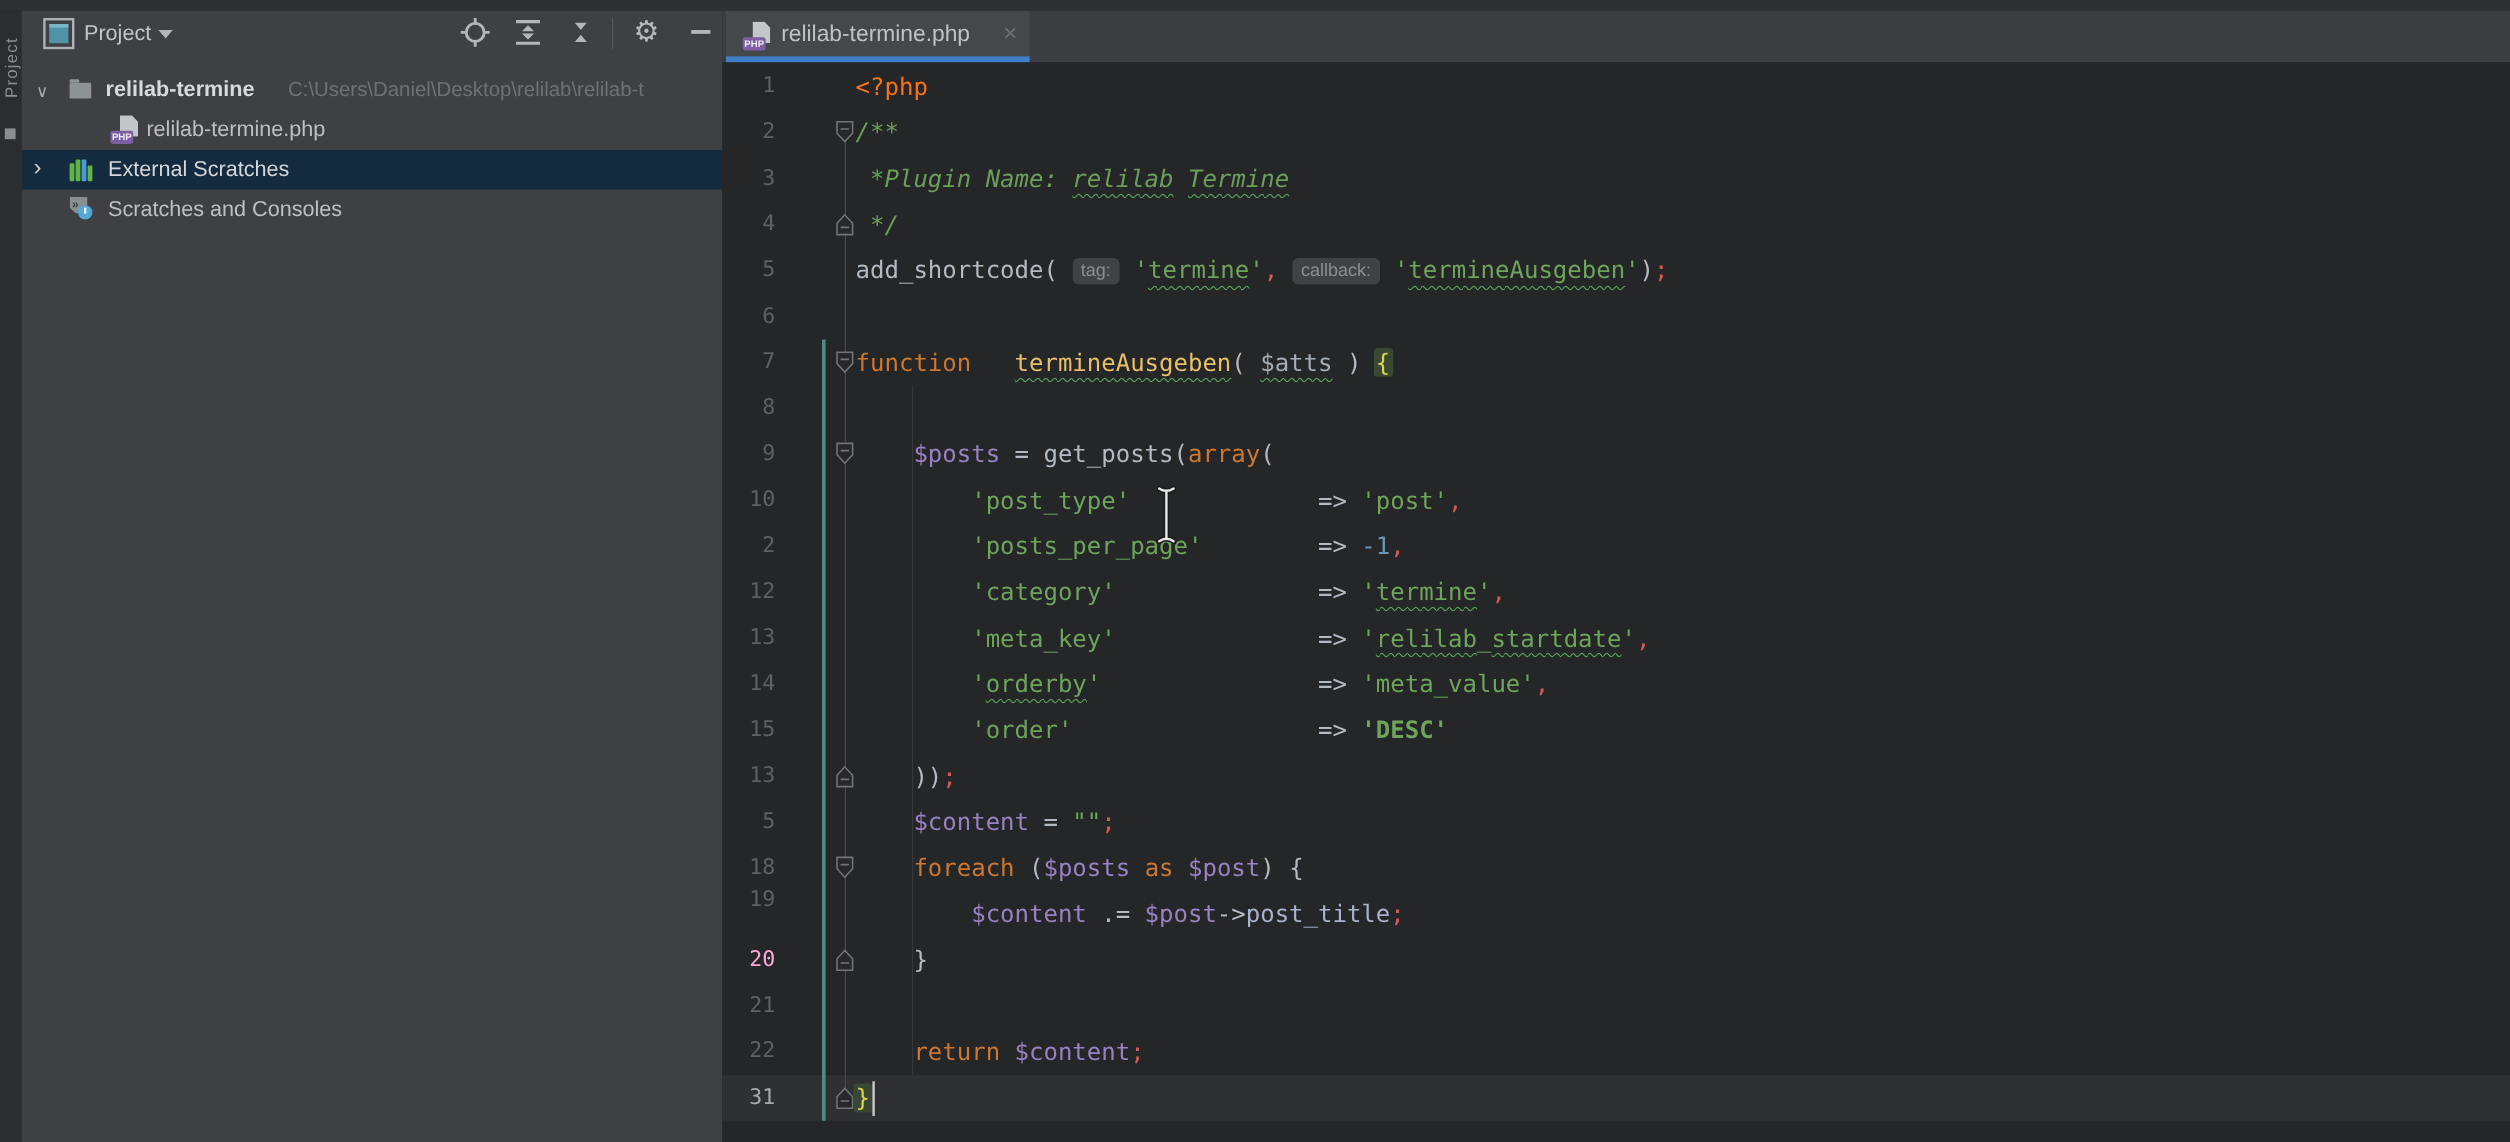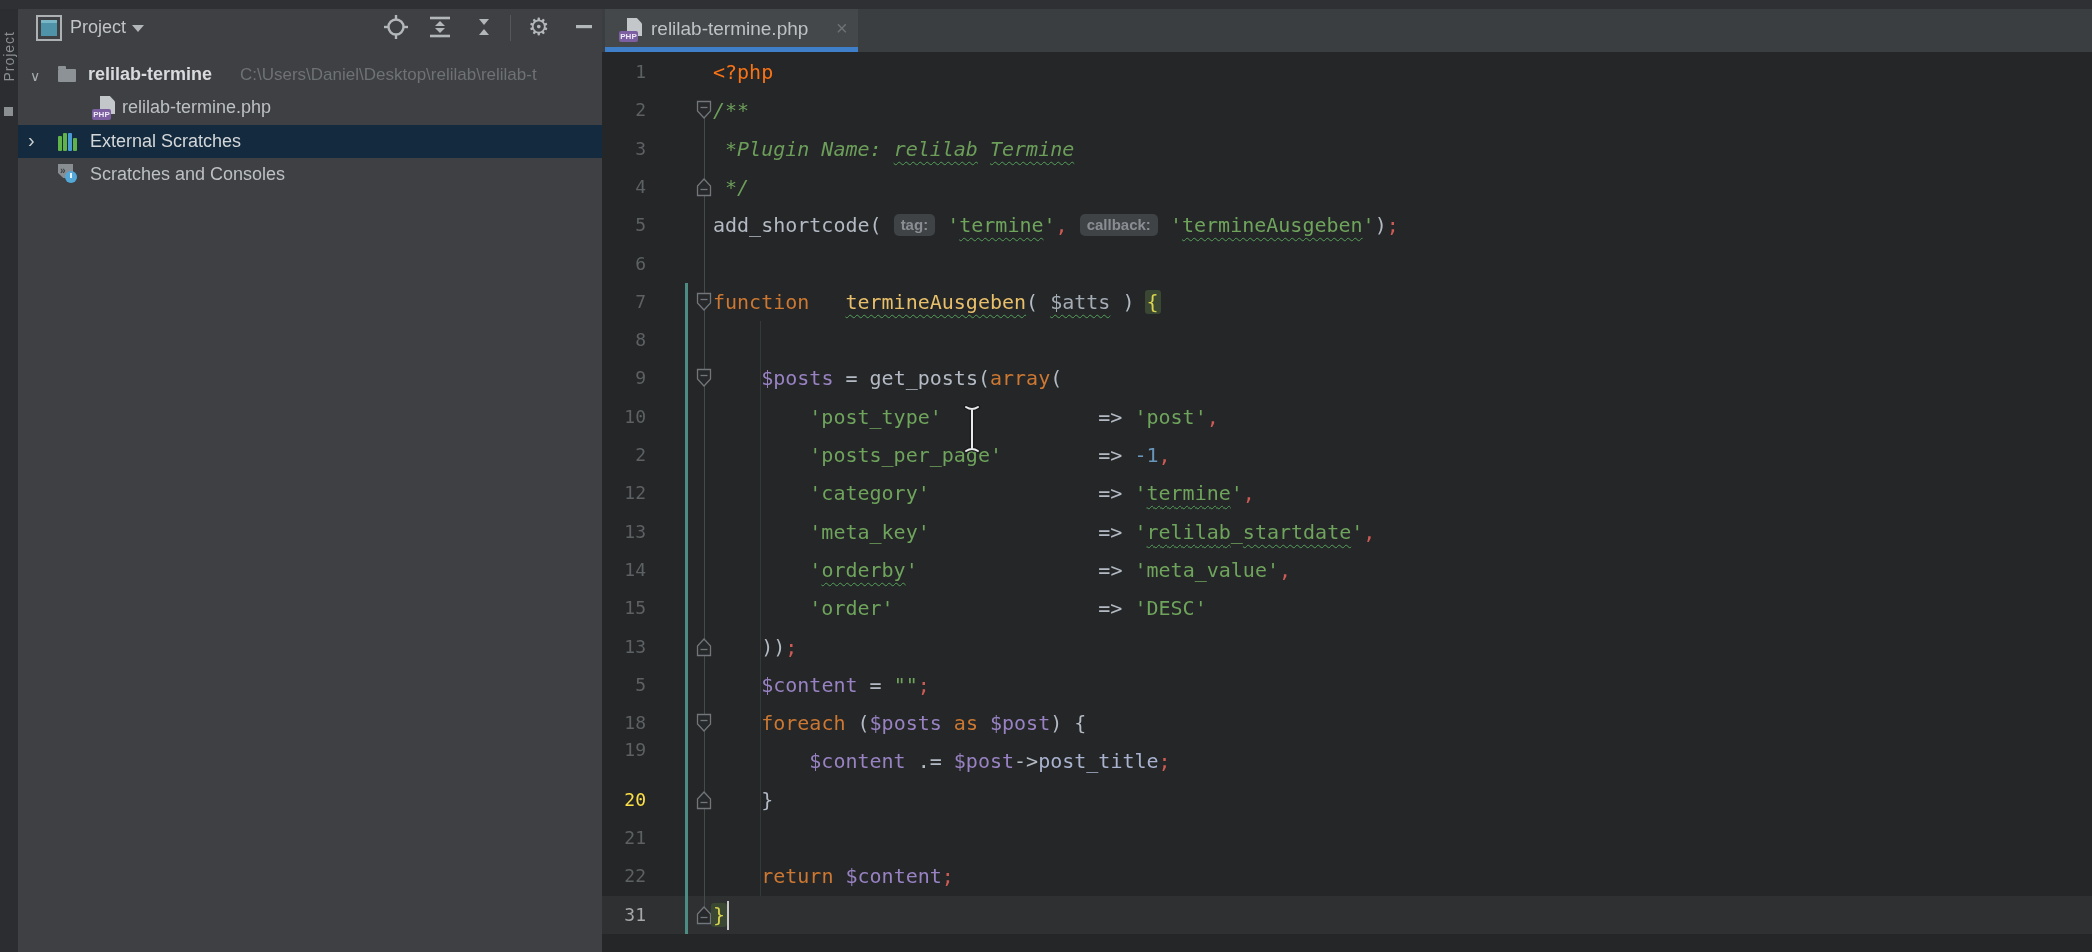--- a/index.html
+++ b/index.html
@@ -62,21 +62,21 @@
   #vcs-bar{left:685px;top:283px;width:3px;height:651px;}
   #fold-line{left:704px;top:102px;width:1px;height:814px;background:#474A4D;}
   #indent-guide{left:760px;top:321px;width:1px;height:575px;background:#36393B;}
   .fold-marker{position:absolute;left:696px;width:16px;height:20px;}
   .code-line{position:absolute;left:713px;height:39px;line-height:38.3px;white-space:pre;
         font-family:"DejaVu Sans Mono",monospace;font-size:20px;}
   .seg{white-space:pre;}
   .seg.wavy{text-decoration:underline;text-decoration-style:wavy;text-decoration-thickness:1px;text-underline-offset:5px;}
   .seg.italic{font-style:italic;}
   .inlay{display:inline-block;font-family:"Liberation Sans",sans-serif;font-size:15px;line-height:20px;
-        padding:1px 7px;border-radius:5px;transform:translateY(-2px);font-weight:bold;}
+        padding:1px 7px;border-radius:5px;transform:translateY(-2px);}
   .brace-hl{border-radius:3px;padding:0 2px;margin:0 -2px;}
   #caret{left:727px;top:901px;width:2px;height:29px;}
   
   #ibeam{left:962px;top:404px;width:20px;height:50px;}
 </style>
 </head>
 <body>
 
 <div id="stage">
 
@@ -203,21 +203,21 @@
       <div class="lnum" style="top: 397.7px; color: rgb(94, 97, 99);">10</div>
       <div class="lnum" style="top: 436px; color: rgb(94, 97, 99);">2</div>
       <div class="lnum" style="top: 474.3px; color: rgb(94, 97, 99);">12</div>
       <div class="lnum" style="top: 512.6px; color: rgb(94, 97, 99);">13</div>
       <div class="lnum" style="top: 550.9px; color: rgb(94, 97, 99);">14</div>
       <div class="lnum" style="top: 589.2px; color: rgb(94, 97, 99);">15</div>
       <div class="lnum" style="top: 627.5px; color: rgb(94, 97, 99);">13</div>
       <div class="lnum" style="top: 665.8px; color: rgb(94, 97, 99);">5</div>
       <div class="lnum" style="top: 704.1px; color: rgb(94, 97, 99);">18</div>
       <div class="lnum" style="top: 731px; color: rgb(94, 97, 99);">19</div>
-      <div class="lnum" style="top: 780.7px; color: #fde047;">20</div>
+      <div class="lnum" style="top: 780.7px; color: #f9a8d4;">20</div>
       <div class="lnum" style="top: 819px; color: rgb(94, 97, 99);">21</div>
       <div class="lnum" style="top: 857.3px; color: rgb(94, 97, 99);">22</div>
       <div class="lnum" style="top: 895.6px; color: rgb(166, 168, 170);">31</div>
     </div>
   <div id="marker-layer">
       <div class="fold-marker" style="top: 100.3px;"><svg width="16" height="20">
           <path d="M1.5 1.5 H14.5 V11 L8 18 L1.5 11 Z" fill="#26282A" stroke="#72767A" stroke-width="1.3"></path>
           <line x1="4.5" y1="7.5" x2="11.5" y2="7.5" stroke="#72767A" stroke-width="1.3"></line>
         </svg></div>
       <div class="fold-marker" style="top: 176.9px;"><svg width="16" height="20">
@@ -257,21 +257,21 @@
       <div class="code-line" style="top: 206.2px;"><span class="seg" style="color: rgb(180, 186, 196);">add_shortcode( </span><span class="inlay" style="background: rgb(63, 67, 70); color: rgb(138, 142, 146);">tag:</span><span class="seg" style="color: rgb(180, 186, 196);"> </span><span class="seg" style="color: rgb(111, 164, 92);">'</span><span class="seg wavy" style="color: rgb(111, 164, 92); text-decoration-color: rgb(85, 160, 90);">termine</span><span class="seg" style="color: rgb(111, 164, 92);">'</span><span class="seg" style="color: rgb(207, 91, 86);">,</span><span class="seg" style="color: rgb(180, 186, 196);"> </span><span class="inlay" style="background: rgb(63, 67, 70); color: rgb(138, 142, 146);">callback:</span><span class="seg" style="color: rgb(180, 186, 196);"> </span><span class="seg" style="color: rgb(111, 164, 92);">'</span><span class="seg wavy" style="color: rgb(111, 164, 92); text-decoration-color: rgb(85, 160, 90);">termineAusgeben</span><span class="seg" style="color: rgb(111, 164, 92);">'</span><span class="seg" style="color: rgb(180, 186, 196);">)</span><span class="seg" style="color: rgb(207, 91, 86);">;</span></div>
       <div class="code-line" style="top: 244.5px;"></div>
       <div class="code-line" style="top: 282.8px;"><span class="seg" style="color: rgb(204, 120, 50);">function</span><span class="seg" style="color: rgb(180, 186, 196);">   </span><span class="seg wavy" style="color: rgb(232, 191, 106); text-decoration-color: rgb(85, 160, 90);">termineAusgeben</span><span class="seg" style="color: rgb(180, 186, 196);">( </span><span class="seg wavy" style="color: rgb(164, 172, 182); text-decoration-color: rgb(85, 160, 90);">$atts</span><span class="seg" style="color: rgb(180, 186, 196);"> ) </span><span class="seg brace-hl" style="color: rgb(216, 212, 78); background: rgb(58, 71, 51);">{</span></div>
       <div class="code-line" style="top: 321.1px;"></div>
       <div class="code-line" style="top: 359.4px;"><span class="seg" style="color: rgb(180, 186, 196);">    </span><span class="seg" style="color: rgb(152, 130, 194);">$posts</span><span class="seg" style="color: rgb(180, 186, 196);"> = </span><span class="seg" style="color: rgb(180, 186, 196);">get_posts</span><span class="seg" style="color: rgb(180, 186, 196);">(</span><span class="seg" style="color: rgb(204, 120, 50);">array</span><span class="seg" style="color: rgb(180, 186, 196);">(</span></div>
       <div class="code-line" style="top: 397.7px;"><span class="seg" style="color: rgb(180, 186, 196);">        </span><span class="seg" style="color: rgb(111, 164, 92);">'post_type'</span><span class="seg" style="color: rgb(180, 186, 196);">             </span><span class="seg" style="color: rgb(180, 186, 196);">=&gt; </span><span class="seg" style="color: rgb(111, 164, 92);">'post'</span><span class="seg" style="color: rgb(207, 91, 86);">,</span></div>
       <div class="code-line" style="top: 436px;"><span class="seg" style="color: rgb(180, 186, 196);">        </span><span class="seg" style="color: rgb(111, 164, 92);">'posts_per_page'</span><span class="seg" style="color: rgb(180, 186, 196);">        </span><span class="seg" style="color: rgb(180, 186, 196);">=&gt; </span><span class="seg" style="color: rgb(104, 151, 187);">-1</span><span class="seg" style="color: rgb(207, 91, 86);">,</span></div>
       <div class="code-line" style="top: 474.3px;"><span class="seg" style="color: rgb(180, 186, 196);">        </span><span class="seg" style="color: rgb(111, 164, 92);">'category'</span><span class="seg" style="color: rgb(180, 186, 196);">              </span><span class="seg" style="color: rgb(180, 186, 196);">=&gt; </span><span class="seg" style="color: rgb(111, 164, 92);">'</span><span class="seg wavy" style="color: rgb(111, 164, 92); text-decoration-color: rgb(85, 160, 90);">termine</span><span class="seg" style="color: rgb(111, 164, 92);">'</span><span class="seg" style="color: rgb(207, 91, 86);">,</span></div>
       <div class="code-line" style="top: 512.6px;"><span class="seg" style="color: rgb(180, 186, 196);">        </span><span class="seg" style="color: rgb(111, 164, 92);">'meta_key'</span><span class="seg" style="color: rgb(180, 186, 196);">              </span><span class="seg" style="color: rgb(180, 186, 196);">=&gt; </span><span class="seg" style="color: rgb(111, 164, 92);">'</span><span class="seg wavy" style="color: rgb(111, 164, 92); text-decoration-color: rgb(85, 160, 90);">relilab</span><span class="seg" style="color: rgb(111, 164, 92);">_</span><span class="seg wavy" style="color: rgb(111, 164, 92); text-decoration-color: rgb(85, 160, 90);">startdate</span><span class="seg" style="color: rgb(111, 164, 92);">'</span><span class="seg" style="color: rgb(207, 91, 86);">,</span></div>
       <div class="code-line" style="top: 550.9px;"><span class="seg" style="color: rgb(180, 186, 196);">        </span><span class="seg" style="color: rgb(111, 164, 92);">'</span><span class="seg wavy" style="color: rgb(111, 164, 92); text-decoration-color: rgb(85, 160, 90);">orderby</span><span class="seg" style="color: rgb(111, 164, 92);">'</span><span class="seg" style="color: rgb(180, 186, 196);">               </span><span class="seg" style="color: rgb(180, 186, 196);">=&gt; </span><span class="seg" style="color: rgb(111, 164, 92);">'meta_value'</span><span class="seg" style="color: rgb(207, 91, 86);">,</span></div>
-      <div class="code-line" style="top: 589.2px;"><span class="seg" style="color: rgb(180, 186, 196);">        </span><span class="seg" style="color: rgb(111, 164, 92);">'order'</span><span class="seg" style="color: rgb(180, 186, 196);">                 </span><span class="seg" style="color: rgb(180, 186, 196);">=&gt; </span><span class="seg" style="color: rgb(111, 164, 92);">'DESC'</span></div>
+      <div class="code-line" style="top: 589.2px;"><span class="seg" style="color: rgb(180, 186, 196);">        </span><span class="seg" style="color: rgb(111, 164, 92);">'order'</span><span class="seg" style="color: rgb(180, 186, 196);">                 </span><span class="seg" style="color: rgb(180, 186, 196);">=&gt; </span><span class="seg" style="color: rgb(111, 164, 92); font-weight: bold;">'DESC'</span></div>
       <div class="code-line" style="top: 627.5px;"><span class="seg" style="color: rgb(180, 186, 196);">    </span><span class="seg" style="color: rgb(180, 186, 196);">))</span><span class="seg" style="color: rgb(207, 91, 86);">;</span></div>
       <div class="code-line" style="top: 665.8px;"><span class="seg" style="color: rgb(180, 186, 196);">    </span><span class="seg" style="color: rgb(152, 130, 194);">$content</span><span class="seg" style="color: rgb(180, 186, 196);"> = </span><span class="seg" style="color: rgb(111, 164, 92);">""</span><span class="seg" style="color: rgb(207, 91, 86);">;</span></div>
       <div class="code-line" style="top: 704.1px;"><span class="seg" style="color: rgb(180, 186, 196);">    </span><span class="seg" style="color: rgb(204, 120, 50);">foreach</span><span class="seg" style="color: rgb(180, 186, 196);"> (</span><span class="seg" style="color: rgb(152, 130, 194);">$posts</span><span class="seg" style="color: rgb(180, 186, 196);"> </span><span class="seg" style="color: rgb(204, 120, 50);">as</span><span class="seg" style="color: rgb(180, 186, 196);"> </span><span class="seg" style="color: rgb(152, 130, 194);">$post</span><span class="seg" style="color: rgb(180, 186, 196);">) {</span></div>
       <div class="code-line" style="top: 742.4px;"><span class="seg" style="color: rgb(180, 186, 196);">        </span><span class="seg" style="color: rgb(152, 130, 194);">$content</span><span class="seg" style="color: rgb(180, 186, 196);"> .= </span><span class="seg" style="color: rgb(152, 130, 194);">$post</span><span class="seg" style="color: rgb(180, 186, 196);">-&gt;</span><span class="seg" style="color: rgb(169, 178, 206);">post_title</span><span class="seg" style="color: rgb(207, 91, 86);">;</span></div>
       <div class="code-line" style="top: 780.7px;"><span class="seg" style="color: rgb(180, 186, 196);">    </span><span class="seg" style="color: rgb(180, 186, 196);">}</span></div>
       <div class="code-line" style="top: 819px;"></div>
       <div class="code-line" style="top: 857.3px;"><span class="seg" style="color: rgb(180, 186, 196);">    </span><span class="seg" style="color: rgb(204, 120, 50);">return</span><span class="seg" style="color: rgb(180, 186, 196);"> </span><span class="seg" style="color: rgb(152, 130, 194);">$content</span><span class="seg" style="color: rgb(207, 91, 86);">;</span></div>
       <div class="code-line" style="top: 895.6px;"><span class="seg brace-hl" style="color: rgb(216, 212, 78); background: rgb(58, 71, 51);">}</span></div>
     </div>
   <div class="abs" id="caret" style="background: rgb(200, 201, 202);"></div>

